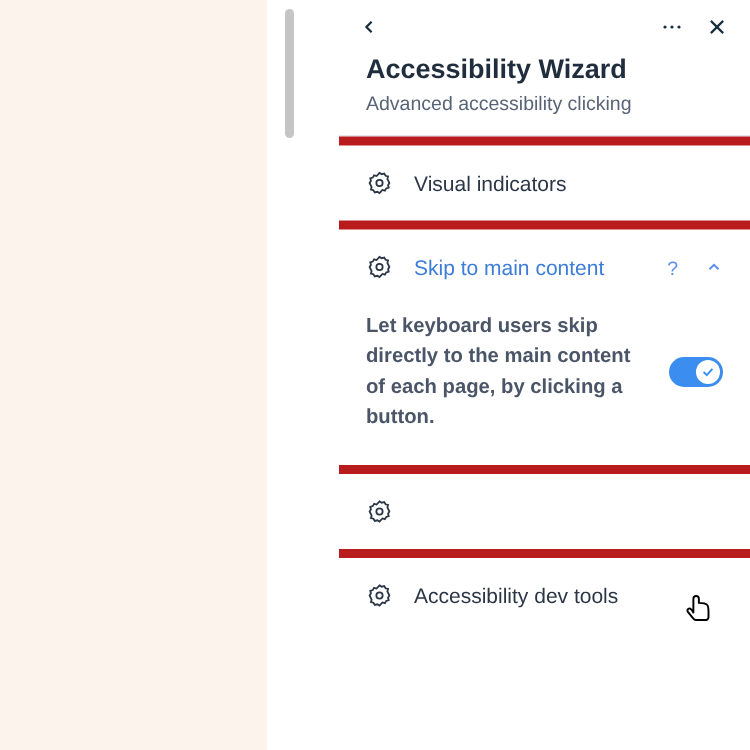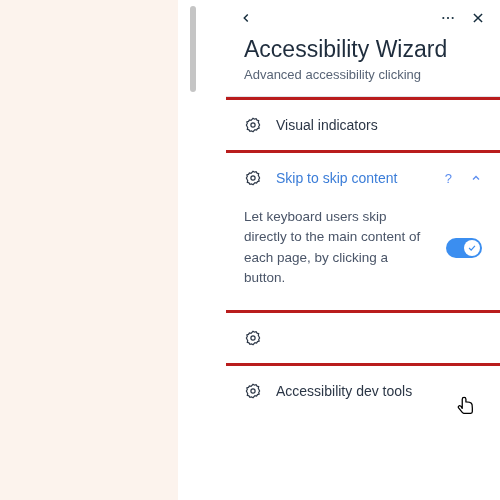--- a/index.html
+++ b/index.html
@@ -7,31 +7,31 @@
     .stage { display: flex; width: 500px; height: 500px; background: #fff; }
     .left-area { flex: 0 0 178px; background: #fcf3ed; }
     .gutter { flex: 0 0 48px; background: #fff; position: relative; }
     .scrollbar-track { position: absolute; right: 26px; top: 0; bottom: 0; width: 10px; }
     .scrollbar-thumb { position: absolute; top: 6px; left: 0; width: 6px; height: 86px; background: #c5c5c5; border-radius: 3px; }
     .panel { flex: 1; background: #fff; display: flex; flex-direction: column; position: relative; }
     .panel-top { display: flex; align-items: center; justify-content: space-between; padding: 8px 12px 4px 10px; }
     .top-left, .top-right { display: flex; align-items: center; gap: 10px; }
     .icon-btn { display: flex; align-items: center; justify-content: center; width: 20px; height: 20px; color: #162d3d; cursor: pointer; }
     .title-block { padding: 4px 18px 14px 18px; }
-    .title { font-size: 23px; font-weight: 400; color: #1f2d3d; margin-bottom: 4px; }
+    .title { font-size: 18px; font-weight: 700; color: #1f2d3d; margin-bottom: 4px; }
     .subtitle { font-size: 13px; color: #586476; }
     .divider { height: 1px; background: #e1e4ea; margin: 0; }
     .desc-block { padding: 18px 18px 22px 18px; font-size: 13.5px; line-height: 1.5; color: #4a5568; }
-    .section { border-top: 3px solid #b91c1c; }
+    .section { border-top: 6px solid #b91c1c; }
     .section-header { display: flex; align-items: center; padding: 16px 18px; gap: 14px; cursor: pointer; }
     .section-header .label { flex: 1; font-size: 14px; color: #2b3646; }
     .section-header.open .label { color: #3b7dd8; }
     .help { color: #5b8def; font-size: 13px; padding: 0 4px; }
     .chev { color: #5b8def; display: flex; align-items: center; }
-    .section-body { padding: 4px 18px 22px 18px; display: flex; align-items: center; gap: 14px; }
+    .section-body { padding: 4px 18px 22px 18px; display: flex; align-items: center; gap: 14px; font-weight: bold; }
     .section-desc { font-size: 13.5px; line-height: 1.5; color: #4a5568; flex: 1; }
     .toggle { position: relative; width: 36px; height: 20px; border-radius: 10px; background: #3b8ef0; flex-shrink: 0; cursor: pointer; }
     .toggle .knob { position: absolute; right: 2px; top: 2px; width: 16px; height: 16px; border-radius: 50%; background: #fff; display: flex; align-items: center; justify-content: center; }
     .toggle .knob svg { width: 10px; height: 10px; }
     .cursor { position: absolute; right: 24px; top: 388px; pointer-events: none; }
     .gear-icon svg, .chev svg, .icon-btn svg { display: block; }
   </style>
 </head>
 <body>
 
@@ -90,21 +90,21 @@
     </div>
 
     <div class="section">
       <div class="section-header open">
         <span class="gear-icon">
           <svg width="18" height="18" viewBox="0 0 24 24" fill="none" stroke="#2b3646" stroke-width="1.6">
               <circle cx="12" cy="12" r="2.8"></circle>
               <path d="M12 3l2 1.2 2.2-.6 1.2 2 2.2.6-.6 2.2L20.8 12l-1.2 2 .6 2.2-2.2.6-1.2 2-2.2-.6L12 21l-2-1.2-2.2.6-1.2-2-2.2-.6.6-2.2L3.2 12l1.2-2-.6-2.2 2.2-.6 1.2-2 2.2.6L12 3z"></path>
             </svg>
         </span>
-        <span class="label">Skip to skip content</span>
+        <span class="label">Skip to main content</span>
         <span class="help">?</span>
         <span class="chev">
           <svg width="12" height="12" viewBox="0 0 24 24" fill="none" stroke="currentColor" stroke-width="2.5">
               <polyline points="6 15 12 9 18 15"></polyline>
             </svg>
         </span>
       </div>
       <div class="section-body">
         <div class="section-desc">Let keyboard users skip directly to the main content of each page, by clicking a button.</div>
         <div class="toggle">

